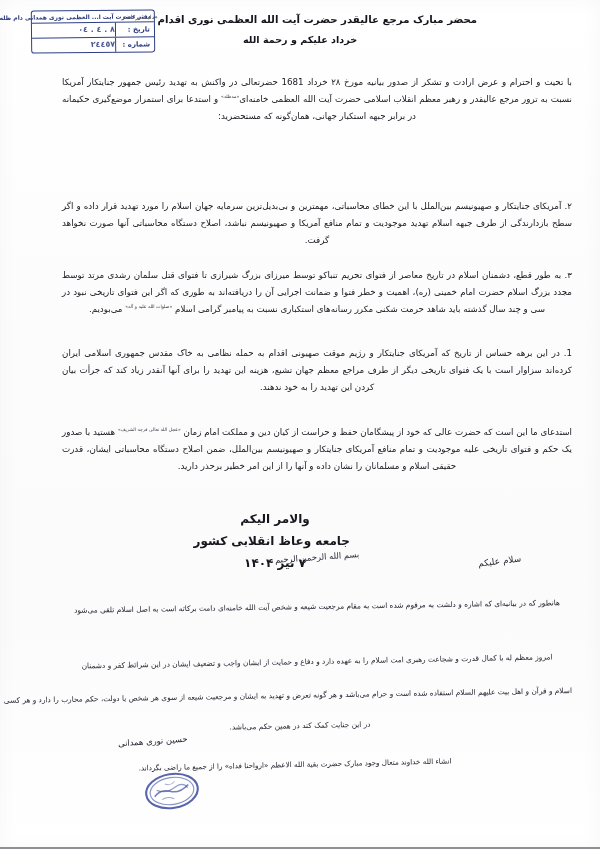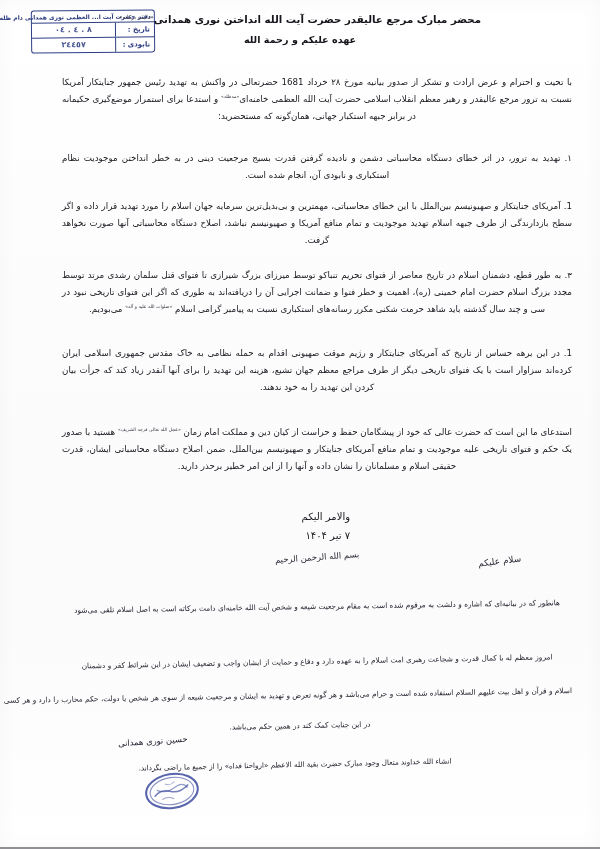--- a/index.html
+++ b/index.html
@@ -58,21 +58,21 @@
   }
   .stamp-row:last-child{border-bottom:none;}
   .stamp-label{
     flex:0 0 34px;
     padding-right:4px;
     font-size:7px;font-weight:700;
     border-left:1.4px solid #2f3f86;
     line-height:14px;
   }
   .stamp-value{
-    flex:1;text-align:center;
+    flex:1;text-align:right;
     font-size:8px;font-weight:700;
     letter-spacing:1px;
     line-height:14px;
     opacity:.85;
   }
 
   
   .typed{
     position:absolute;
     left:62px;right:28px;top:0;
@@ -112,24 +112,26 @@
     font-size:4.6px;
     vertical-align:super;
     color:#3a3a44;
   }
 
   
   .closing{
     position:absolute;
     right:250px;
     top:508px;
-    font-size:10px;
+    text-align:center;
+    font-size:12px;
     line-height:1.85;
     color:#17171e;
     width:150px;
+    font-weight:bold;
   }
   .closing div{white-space:nowrap;}
 
   
   .hand{
     font-family:"DejaVu Sans","Liberation Sans",sans-serif;
     color:#23232e;
     direction:rtl;
   }
   .basmala{
@@ -198,57 +200,55 @@
 <div class="page">
   <div class="paper-tint"></div>
 
   <div class="stamp-box">
     <div class="stamp-head">دفتر حضرت آیت ا... العظمی نوری همدانی دام ظله</div>
     <div class="stamp-row">
       <div class="stamp-label">تاریخ :</div>
       <div class="stamp-value">٨ . ٤ . ٠٤</div>
     </div>
     <div class="stamp-row">
-      <div class="stamp-label">نابودی :</div>
+      <div class="stamp-label">شماره :</div>
       <div class="stamp-value">٢٤٤٥٧</div>
     </div>
   </div>
 
   <div class="addressee">
-    <span>محضر مبارک مرجع عالیقدر حضرت آیت الله انداختن نوری همدانی</span><span class="hon">«دامت برکاته»</span>
-  </div>
-
-  <div class="greeting">عهده علیکم و رحمة الله</div>
+    <span>محضر مبارک مرجع عالیقدر حضرت آیت الله العظمی نوری اقدام</span><span class="hon">«دامت برکاته»</span>
+  </div>
+
+  <div class="greeting">خرداد علیکم و رحمة الله</div>
 
   <div class="typed" style="top:74px;">
     <p class="para"><span>با تحیت و احترام و عرض ارادت و تشکر از صدور بیانیه مورخ ۲۸ خرداد 1681 حضرتعالی در واکنش به تهدید رئیس جمهور جنایتکار آمریکا نسبت به ترور مرجع عالیقدر و رهبر معظم انقلاب اسلامی حضرت آیت الله العظمی خامنه‌ای</span><span class="sup">«مدظله»</span> <span>و استدعا برای استمرار موضع‌گیری حکیمانه در برابر جبهه استکبار جهانی، همان‌گونه که مستحضرید:</span></p>
   </div>
 
-  <div class="typed" style="top:150px;">
-    <p class="para">۱. تهدید به ترور، در اثر خطای دستگاه محاسباتی دشمن و نادیده گرفتن قدرت بسیج مرجعیت دینی در به خطر انداختن موجودیت نظام استکباری و نابودی آن، انجام شده است.</p>
-  </div>
 
   <div class="typed" style="top:198px;">
-    <p class="para">1. آمریکای جنایتکار و صهیونیسم بین‌الملل با این خطای محاسباتی، مهمترین و بی‌بدیل‌ترین سرمایه جهان اسلام را مورد تهدید قرار داده و اگر سطح بازدارندگی از طرف جبهه اسلام تهدید موجودیت و تمام منافع آمریکا و صهیونیسم نباشد، اصلاح دستگاه محاسباتی آنها صورت نخواهد گرفت.</p>
+    <p class="para">۲. آمریکای جنایتکار و صهیونیسم بین‌الملل با این خطای محاسباتی، مهمترین و بی‌بدیل‌ترین سرمایه جهان اسلام را مورد تهدید قرار داده و اگر سطح بازدارندگی از طرف جبهه اسلام تهدید موجودیت و تمام منافع آمریکا و صهیونیسم نباشد، اصلاح دستگاه محاسباتی آنها صورت نخواهد گرفت.</p>
   </div>
 
   <div class="typed" style="top:267px;">
     <p class="para"><span>۳. به طور قطع، دشمنان اسلام در تاریخ معاصر از فتوای تحریم تنباکو توسط میرزای بزرگ شیرازی تا فتوای قتل سلمان رشدی مرتد توسط مجدد بزرگ اسلام حضرت امام خمینی (ره)، اهمیت و خطر فتوا و ضمانت اجرایی آن را دریافته‌اند به طوری که اگر این فتوای تاریخی نبود در سی و چند سال گذشته باید شاهد حرمت شکنی مکرر رسانه‌های استکباری نسبت به پیامبر گرامی اسلام</span> <span class="sup">«صلوات الله علیه و آله»</span> <span>می‌بودیم.</span></p>
   </div>
 
   <div class="typed" style="top:345px;">
     <p class="para">1. در این برهه حساس از تاریخ که آمریکای جنایتکار و رژیم موقت صهیونی اقدام به حمله نظامی به خاک مقدس جمهوری اسلامی ایران کرده‌اند سزاوار است با یک فتوای تاریخی دیگر از طرف مراجع معظم جهان تشیع، هزینه این تهدید را برای آنها آنقدر زیاد کند که جرأت بیان کردن این تهدید را به خود ندهند.</p>
   </div>
 
   <div class="typed" style="top:424px;">
     <p class="para"><span>استدعای ما این است که حضرت عالی که خود از پیشگامان حفظ و حراست از کیان دین و مملکت امام زمان</span> <span class="sup">«عجل الله تعالی فرجه الشریف»</span> <span>هستید با صدور یک حکم و فتوای تاریخی علیه موجودیت و تمام منافع آمریکای جنایتکار و صهیونیسم بین‌الملل، ضمن اصلاح دستگاه محاسباتی ایشان، قدرت حقیقی اسلام و مسلمانان را نشان داده و آنها را از این امر خطیر برحذر دارید.</span></p>
   </div>
 
   <div class="closing">
     <div>والامر الیکم</div>
+    <div>جامعه وعاظ انقلابی کشور</div>
     <div>۷ تیر ۱۴۰۴</div>
   </div>
 
   <div class="hand basmala">بسم الله الرحمن الرحیم</div>
   <div class="hand salam-hand">سلام علیکم</div>
 
   <div class="hand hand-line hl1">هانطور که در بیانیه‌ای که اشاره و دلشت به مرقوم شده است به مقام مرجعیت شیعه و شخص آیت الله خامنه‌ای دامت برکاته است به اصل اسلام تلقی می‌شود</div>
   <div class="hand hand-line hl2">امروز معظم له با کمال قدرت و شجاعت رهبری امت اسلام را به عهده دارد و دفاع و حمایت از ایشان واجب و تضعیف ایشان در این شرائط کفر و دشمنان</div>
   <div class="hand hand-line hl3">اسلام و قرآن و اهل بیت علیهم السلام استفاده شده است و حرام می‌باشد و هر گونه تعرض و تهدید به ایشان و مرجعیت شیعه از سوی هر شخص یا دولت، حکم محارب را دارد و هر کسی</div>
   <div class="hand hand-line hl4">در این جنایت کمک کند در همین حکم می‌باشد.</div>

